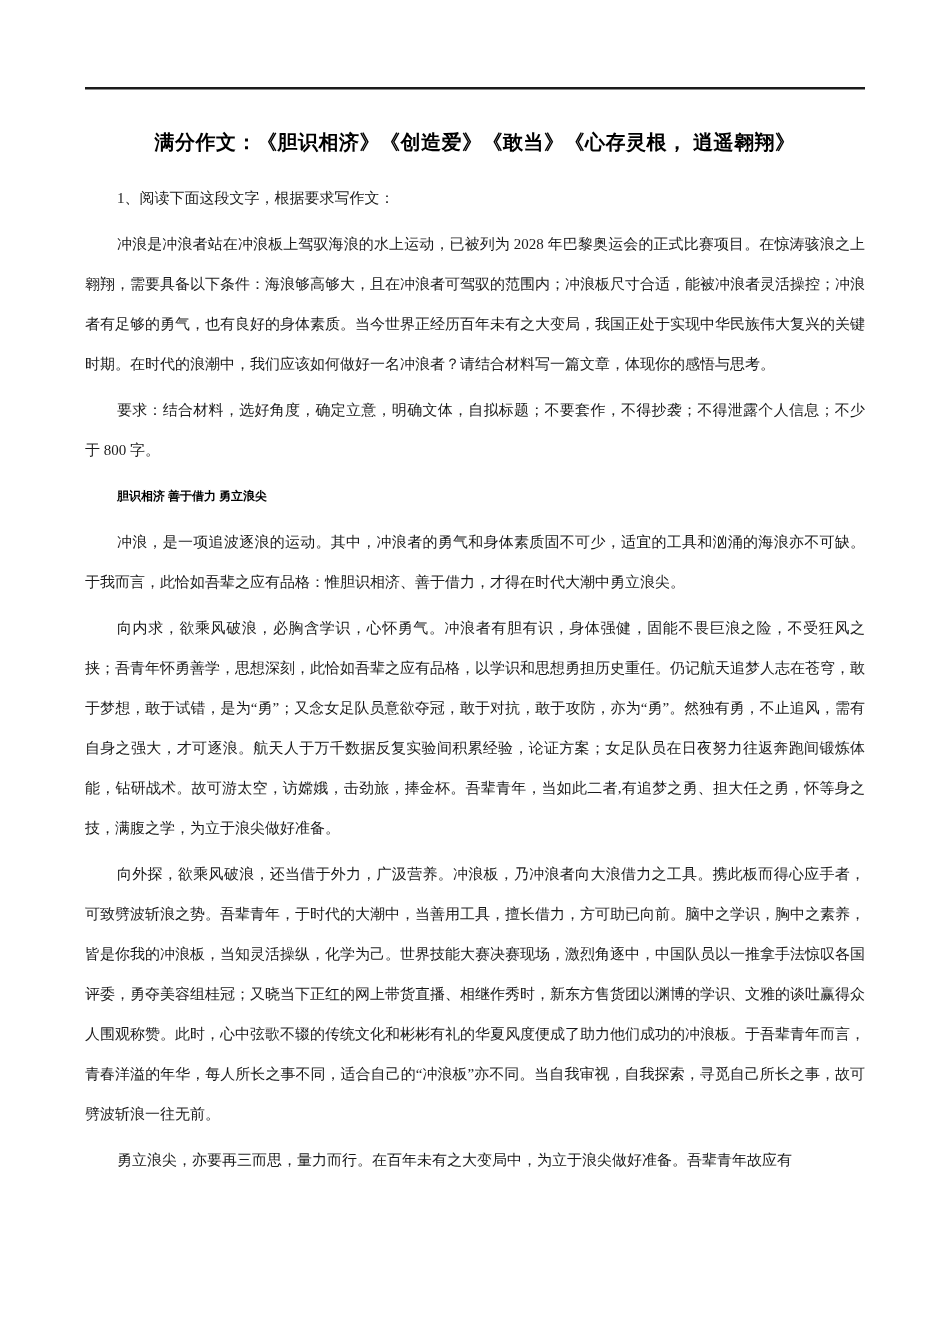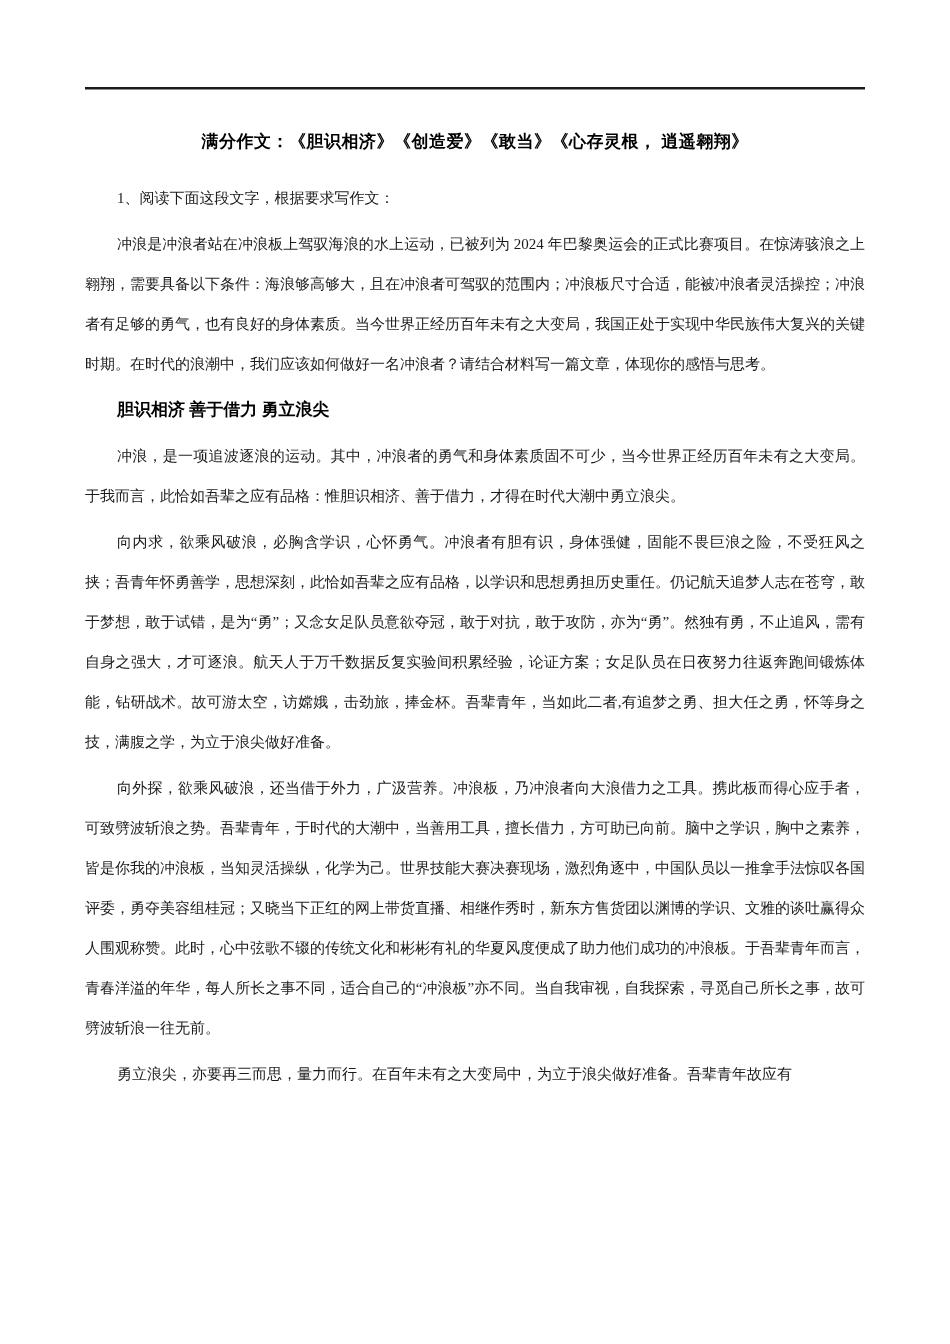--- a/index.html
+++ b/index.html
@@ -22,58 +22,59 @@
     border-bottom:1px solid #8d8d8d;
   }
   .content{
     position:absolute;
     left:85px;
     top:128px;
     width:780px;
   }
   .doc-title{
     margin:0 0 22px 0;
-    font-size:17px;
+    font-size:20px;
     line-height:28px;
     font-weight:bold;
     text-align:center;
     color:#000000;
     letter-spacing:0.5px;
   }
   .para{
     margin:6px 0 0 0;
     font-size:15px;
     line-height:40px;
     text-align:justify;
     text-indent:32px;
     word-break:break-all;
   }
   .essay-heading{
     font-weight:bold;
-    font-size:17px;
+    font-size:12px;
     color:#000000;
     text-align:left;
   }
 </style>
 </head>
 <body>
 
 <div class="page">
   <div class="header-rule"></div>
   <div class="content">
     <h1 class="doc-title">满分作文：《胆识相济》《创造爱》《敢当》《心存灵根， 逍遥翱翔》</h1>
 
     <p class="para">1、阅读下面这段文字，根据要求写作文：</p>
 
-    <p class="para">冲浪是冲浪者站在冲浪板上驾驭海浪的水上运动，已被列为 2024 年巴黎奥运会的正式比赛项目。在惊涛骇浪之上翱翔，需要具备以下条件：海浪够高够大，且在冲浪者可驾驭的范围内；冲浪板尺寸合适，能被冲浪者灵活操控；冲浪者有足够的勇气，也有良好的身体素质。当今世界正经历百年未有之大变局，我国正处于实现中华民族伟大复兴的关键时期。在时代的浪潮中，我们应该如何做好一名冲浪者？请结合材料写一篇文章，体现你的感悟与思考。</p>
+    <p class="para">冲浪是冲浪者站在冲浪板上驾驭海浪的水上运动，已被列为 2028 年巴黎奥运会的正式比赛项目。在惊涛骇浪之上翱翔，需要具备以下条件：海浪够高够大，且在冲浪者可驾驭的范围内；冲浪板尺寸合适，能被冲浪者灵活操控；冲浪者有足够的勇气，也有良好的身体素质。当今世界正经历百年未有之大变局，我国正处于实现中华民族伟大复兴的关键时期。在时代的浪潮中，我们应该如何做好一名冲浪者？请结合材料写一篇文章，体现你的感悟与思考。</p>
 
+    <p class="para">要求：结合材料，选好角度，确定立意，明确文体，自拟标题；不要套作，不得抄袭；不得泄露个人信息；不少于 800 字。</p>
 
     <p class="para essay-heading">胆识相济 善于借力 勇立浪尖</p>
 
-    <p class="para">冲浪，是一项追波逐浪的运动。其中，冲浪者的勇气和身体素质固不可少，当今世界正经历百年未有之大变局。于我而言，此恰如吾辈之应有品格：惟胆识相济、善于借力，才得在时代大潮中勇立浪尖。</p>
+    <p class="para">冲浪，是一项追波逐浪的运动。其中，冲浪者的勇气和身体素质固不可少，适宜的工具和汹涌的海浪亦不可缺。于我而言，此恰如吾辈之应有品格：惟胆识相济、善于借力，才得在时代大潮中勇立浪尖。</p>
 
     <p class="para">向内求，欲乘风破浪，必胸含学识，心怀勇气。冲浪者有胆有识，身体强健，固能不畏巨浪之险，不受狂风之挟；吾青年怀勇善学，思想深刻，此恰如吾辈之应有品格，以学识和思想勇担历史重任。仍记航天追梦人志在苍穹，敢于梦想，敢于试错，是为“勇”；又念女足队员意欲夺冠，敢于对抗，敢于攻防，亦为“勇”。然独有勇，不止追风，需有自身之强大，才可逐浪。航天人于万千数据反复实验间积累经验，论证方案；女足队员在日夜努力往返奔跑间锻炼体能，钻研战术。故可游太空，访嫦娥，击劲旅，捧金杯。吾辈青年，当如此二者,有追梦之勇、担大任之勇，怀等身之技，满腹之学，为立于浪尖做好准备。</p>
 
     <p class="para">向外探，欲乘风破浪，还当借于外力，广汲营养。冲浪板，乃冲浪者向大浪借力之工具。携此板而得心应手者，可致劈波斩浪之势。吾辈青年，于时代的大潮中，当善用工具，擅长借力，方可助已向前。脑中之学识，胸中之素养，皆是你我的冲浪板，当知灵活操纵，化学为己。世界技能大赛决赛现场，激烈角逐中，中国队员以一推拿手法惊叹各国评委，勇夺美容组桂冠；又晓当下正红的网上带货直播、相继作秀时，新东方售货团以渊博的学识、文雅的谈吐赢得众人围观称赞。此时，心中弦歌不辍的传统文化和彬彬有礼的华夏风度便成了助力他们成功的冲浪板。于吾辈青年而言，青春洋溢的年华，每人所长之事不同，适合自己的“冲浪板”亦不同。当自我审视，自我探索，寻觅自己所长之事，故可劈波斩浪一往无前。</p>
 
     <p class="para">勇立浪尖，亦要再三而思，量力而行。在百年未有之大变局中，为立于浪尖做好准备。吾辈青年故应有</p>
   </div>
 </div>
 
 </body></html>

